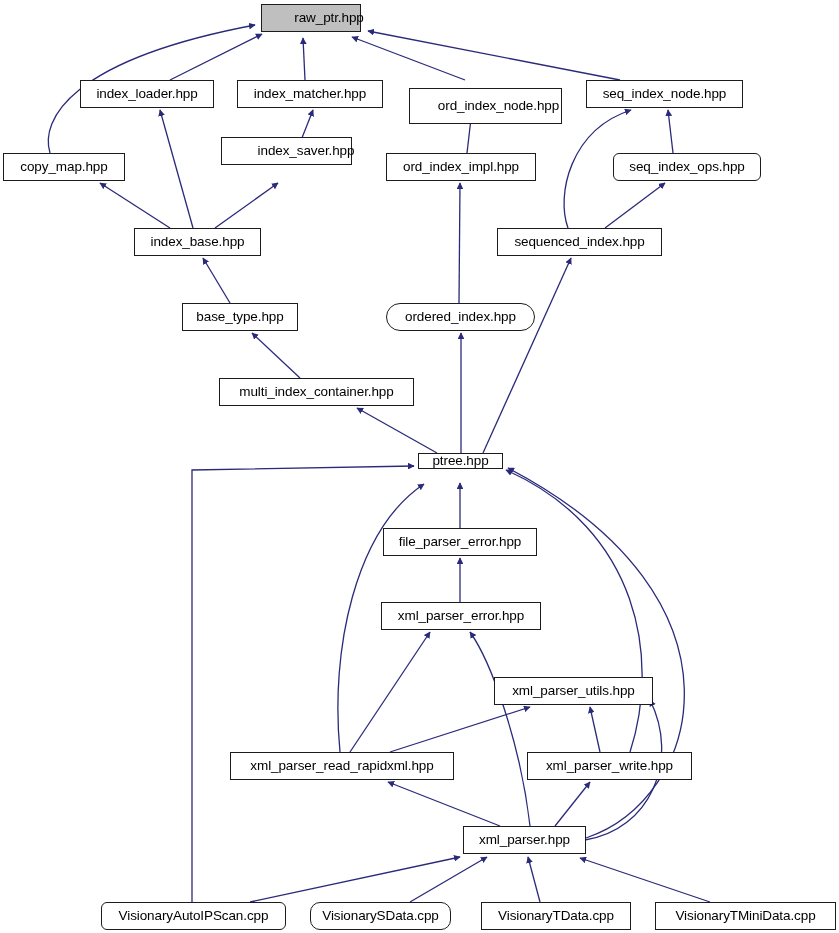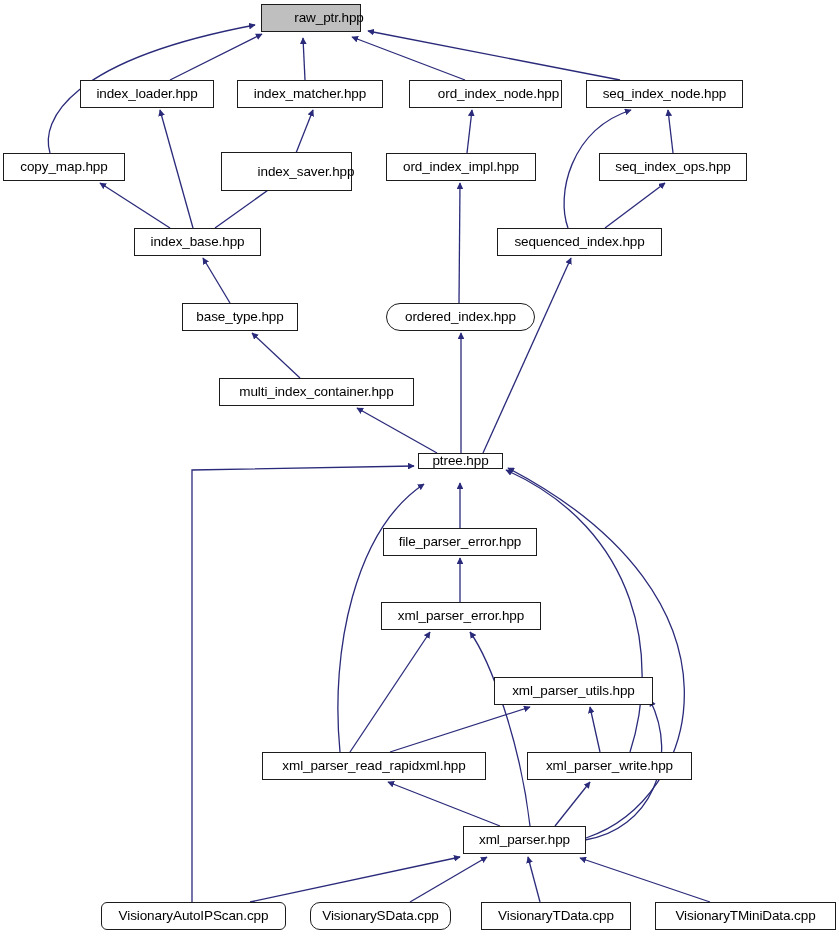--- a/index.html
+++ b/index.html
@@ -89,36 +89,36 @@
         <path d="M 410,902 L 487,857" fill="none" stroke="#2a2a7a" stroke-width="1.3" marker-end="url(#arrowhead)"></path>
         <path d="M 540,902 L 528,857" fill="none" stroke="#2a2a7a" stroke-width="1.3" marker-end="url(#arrowhead)"></path>
         <path d="M 710,902 L 580,858" fill="none" stroke="#2a2a7a" stroke-width="1.3" marker-end="url(#arrowhead)"></path>
       </g>
   </svg>
 
   <div id="nodes-layer">
       <div class="node highlighted" style="left: 261px; top: 4px; width: 100px; height: 28px;">raw_ptr.hpp</div>
       <div class="node" style="left: 80px; top: 80px; width: 134px; height: 28px;">index_loader.hpp</div>
       <div class="node" style="left: 237px; top: 80px; width: 146px; height: 28px;">index_matcher.hpp</div>
-      <div class="node" style="left: 409px; top: 80px; width: 153px; height: 28px; padding-left: 26px;">ord_index_node.hpp</div>
+      <div class="node" style="left: 409px; top: 88px; width: 153px; height: 36px; padding-left: 26px;">ord_index_node.hpp</div>
       <div class="node" style="left: 586px; top: 80px; width: 157px; height: 28px;">seq_index_node.hpp</div>
       <div class="node" style="left: 3px; top: 153px; width: 122px; height: 28px;">copy_map.hpp</div>
-      <div class="node" style="left: 221px; top: 152px; width: 131px; height: 39px; padding-left: 39px;">index_saver.hpp</div>
+      <div class="node" style="left: 221px; top: 137px; width: 131px; height: 28px; padding-left: 39px;">index_saver.hpp</div>
       <div class="node" style="left: 386px; top: 153px; width: 150px; height: 28px;">ord_index_impl.hpp</div>
-      <div class="node" style="left: 599px; top: 153px; width: 148px; height: 28px;">seq_index_ops.hpp</div>
+      <div class="node" style="left: 613px; top: 153px; width: 148px; height: 28px; border-radius: 6px;">seq_index_ops.hpp</div>
       <div class="node" style="left: 134px; top: 228px; width: 127px; height: 28px;">index_base.hpp</div>
       <div class="node" style="left: 497px; top: 228px; width: 165px; height: 28px;">sequenced_index.hpp</div>
       <div class="node" style="left: 182px; top: 303px; width: 116px; height: 28px;">base_type.hpp</div>
       <div class="node" style="left: 386px; top: 303px; width: 149px; height: 28px; border-radius: 14px;">ordered_index.hpp</div>
       <div class="node" style="left: 219px; top: 378px; width: 195px; height: 28px;">multi_index_container.hpp</div>
       <div class="node" style="left: 418px; top: 453px; width: 85px; height: 16px;">ptree.hpp</div>
       <div class="node" style="left: 383px; top: 528px; width: 154px; height: 28px;">file_parser_error.hpp</div>
       <div class="node" style="left: 381px; top: 602px; width: 160px; height: 28px;">xml_parser_error.hpp</div>
       <div class="node" style="left: 494px; top: 677px; width: 159px; height: 28px;">xml_parser_utils.hpp</div>
-      <div class="node" style="left: 230px; top: 752px; width: 224px; height: 28px; margin-left: 32px;">xml_parser_read_rapidxml.hpp</div>
+      <div class="node" style="left: 230px; top: 752px; width: 224px; height: 28px;">xml_parser_read_rapidxml.hpp</div>
       <div class="node" style="left: 527px; top: 752px; width: 165px; height: 28px;">xml_parser_write.hpp</div>
       <div class="node" style="left: 463px; top: 826px; width: 123px; height: 28px;">xml_parser.hpp</div>
       <div class="node" style="left: 101px; top: 902px; width: 185px; height: 28px; border-radius: 6px;">VisionaryAutoIPScan.cpp</div>
       <div class="node" style="left: 310px; top: 902px; width: 141px; height: 28px; border-radius: 10px;">VisionarySData.cpp</div>
       <div class="node" style="left: 481px; top: 902px; width: 150px; height: 28px;">VisionaryTData.cpp</div>
       <div class="node" style="left: 655px; top: 902px; width: 181px; height: 28px;">VisionaryTMiniData.cpp</div>
     </div>
 
 </div>
 

